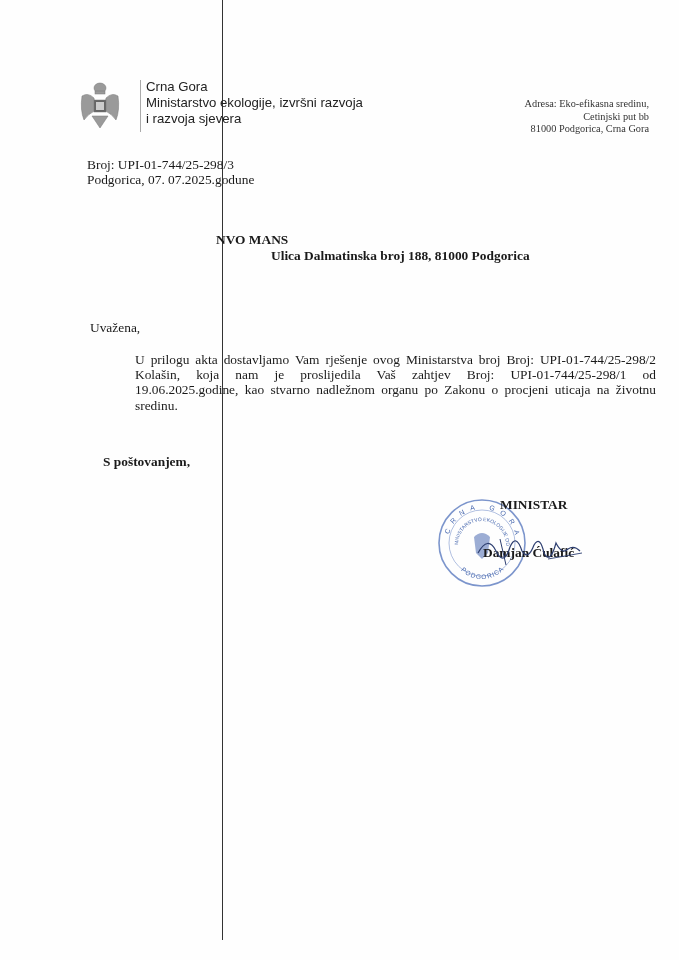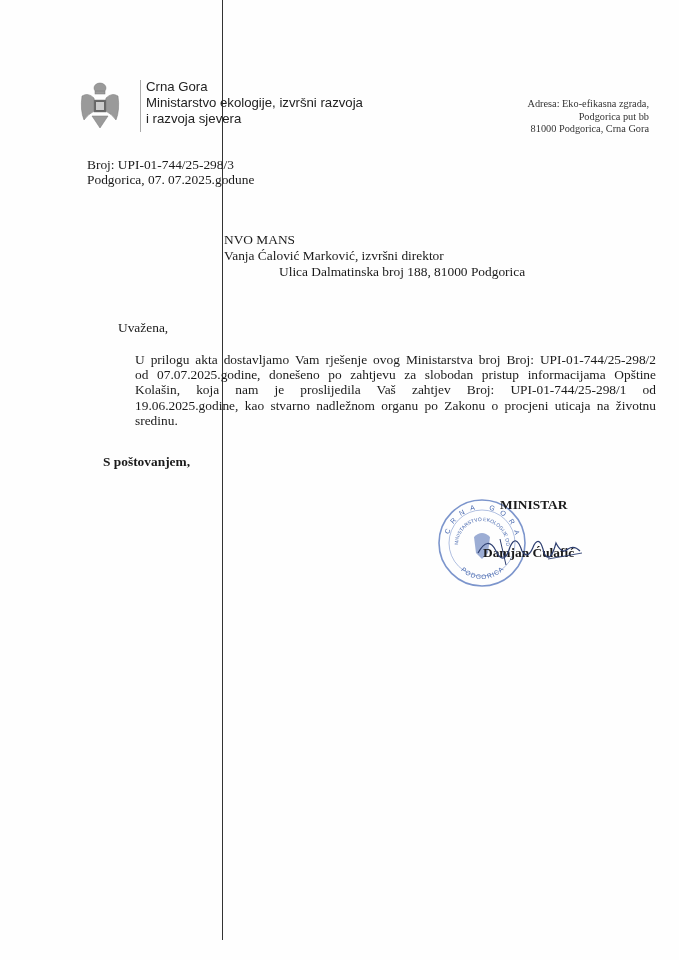--- a/index.html
+++ b/index.html
@@ -11,24 +11,24 @@
 
     .crest { position: absolute; left: 78px; top: 80px; width: 44px; height: 50px; }
     .head-divider { position: absolute; left: 140px; top: 80px; width: 1px; height: 52px; background: #aaa; }
     .header-lines { position: absolute; left: 146px; top: 79px; font-size: 13.2px; line-height: 16px; color: #222; }
     .header-lines div { white-space: nowrap; }
 
     .address { position: absolute; right: 30px; top: 98px; text-align: right; font-size: 10.3px; line-height: 12.6px; color: #333; }
 
     .ref { position: absolute; left: 87px; top: 157px; font-size: 13.4px; line-height: 15px; }
 
-    .recipient { position: absolute; left: 224px; top: 232px; font-size: 13.4px; line-height: 16px; font-weight: normal; }
+    .recipient { position: absolute; left: 216px; top: 232px; font-size: 13.4px; line-height: 16px; font-weight: bold; }
     .recipient .addr { padding-left: 55px; }
 
-    .salutation { position: absolute; left: 90px; top: 320px; font-size: 13.4px; margin-left: 28px; }
+    .salutation { position: absolute; left: 90px; top: 320px; font-size: 13.4px; }
 
     .body-text { position: absolute; left: 90px; top: 352px; width: 521px; font-size: 13.4px; line-height: 15.2px; text-align: justify; margin-left: 45px; }
     .body-text span.line { display: block; text-align-last: justify; white-space: nowrap; }
     .body-text span.line.last { text-align-last: left; }
 
     .closing { position: absolute; left: 103px; top: 454px; font-size: 13.4px; font-weight: bold; text-align: center; }
 
     .sig-title { position: absolute; left: 500px; top: 497px; font-size: 13.4px; font-weight: bold; }
     .sig-name { position: absolute; left: 483px; top: 512px; font-size: 13.4px; font-weight: bold; margin-top: 33px; }
 
@@ -54,41 +54,39 @@
     <rect x="18" y="22" width="8" height="8" fill="#ccc"></rect>
   </svg>
   <div class="head-divider"></div>
   <div class="header-lines sans">
     <div>Crna Gora</div>
     <div>Ministarstvo ekologije, izvršni razvoja</div>
     <div>i razvoja sjevera</div>
   </div>
 
   <div class="address serif">
-    <div>Adresa: Eko-efikasna zgrada,</div>
-    <div>Podgorica put bb</div>
+    <div>Adresa: Eko-efikasna sredinu,</div>
+    <div>Cetinjski put bb</div>
     <div>81000 Podgorica, Crna Gora</div>
   </div>
 
   <div class="ref serif">
     <div>Broj: UPI-01-744/25-298/3</div>
     <div>Podgorica, 07. 07.2025.godune</div>
   </div>
 
   <div class="recipient serif">
     <div>NVO MANS</div>
-    <div>Vanja Ćalović Marković, izvršni direktor</div>
     <div class="addr">Ulica Dalmatinska broj 188, 81000 Podgorica</div>
   </div>
 
   <div class="salutation serif">Uvažena,</div>
 
   <div class="body-text serif">
     <span class="line">U prilogu akta dostavljamo Vam rješenje ovog Ministarstva broj Broj: UPI-01-744/25-298/2</span>
-    <span class="line">od 07.07.2025.godine, donešeno po zahtjevu za slobodan pristup informacijama Opštine</span>
     <span class="line">Kolašin, koja nam je proslijedila Vaš zahtjev Broj: UPI-01-744/25-298/1 od</span>
     <span class="line">19.06.2025.godine, kao stvarno nadležnom organu po Zakonu o procjeni uticaja na životnu</span>
     <span class="line last">sredinu.</span>
   </div>
 
   <div class="closing serif">S poštovanjem,</div>
 
   <svg class="stamp" viewBox="0 0 92 92">
     <defs>
       <path id="ringTop" d="M12 46 A34 34 0 0 1 80 46"></path>

